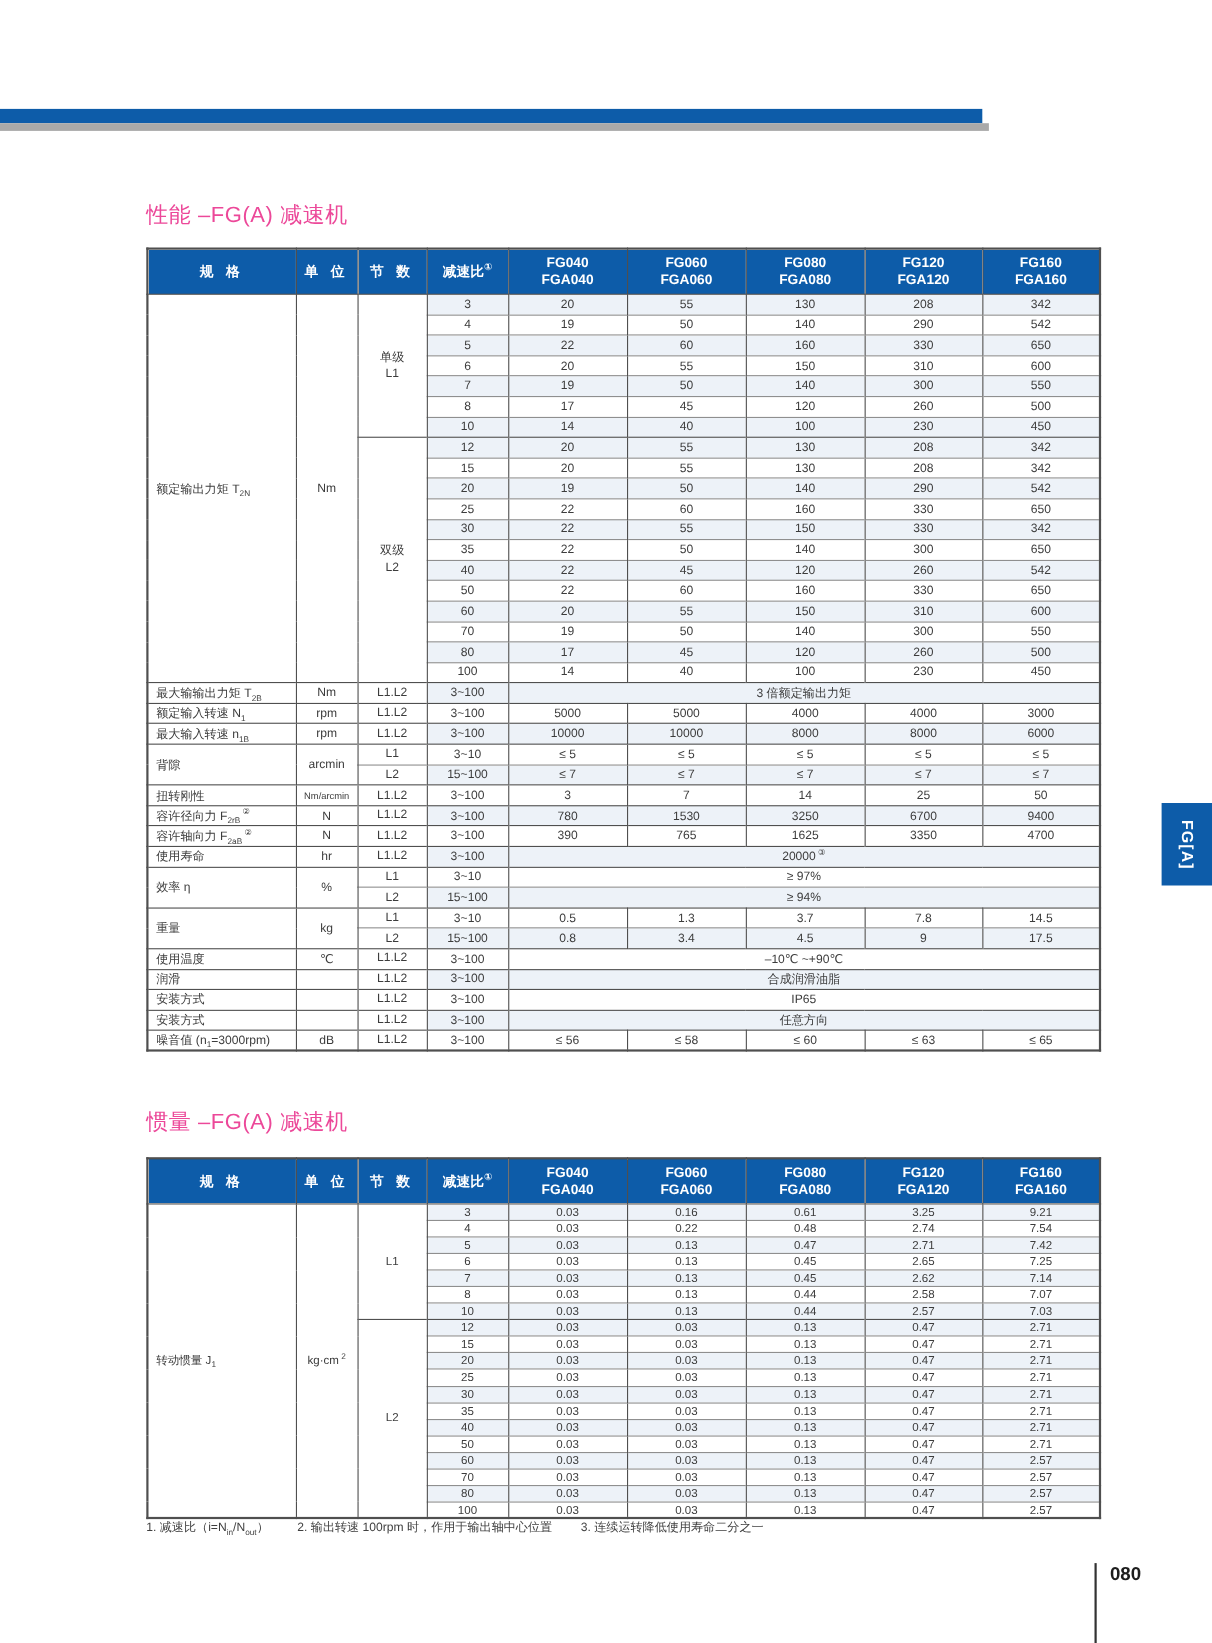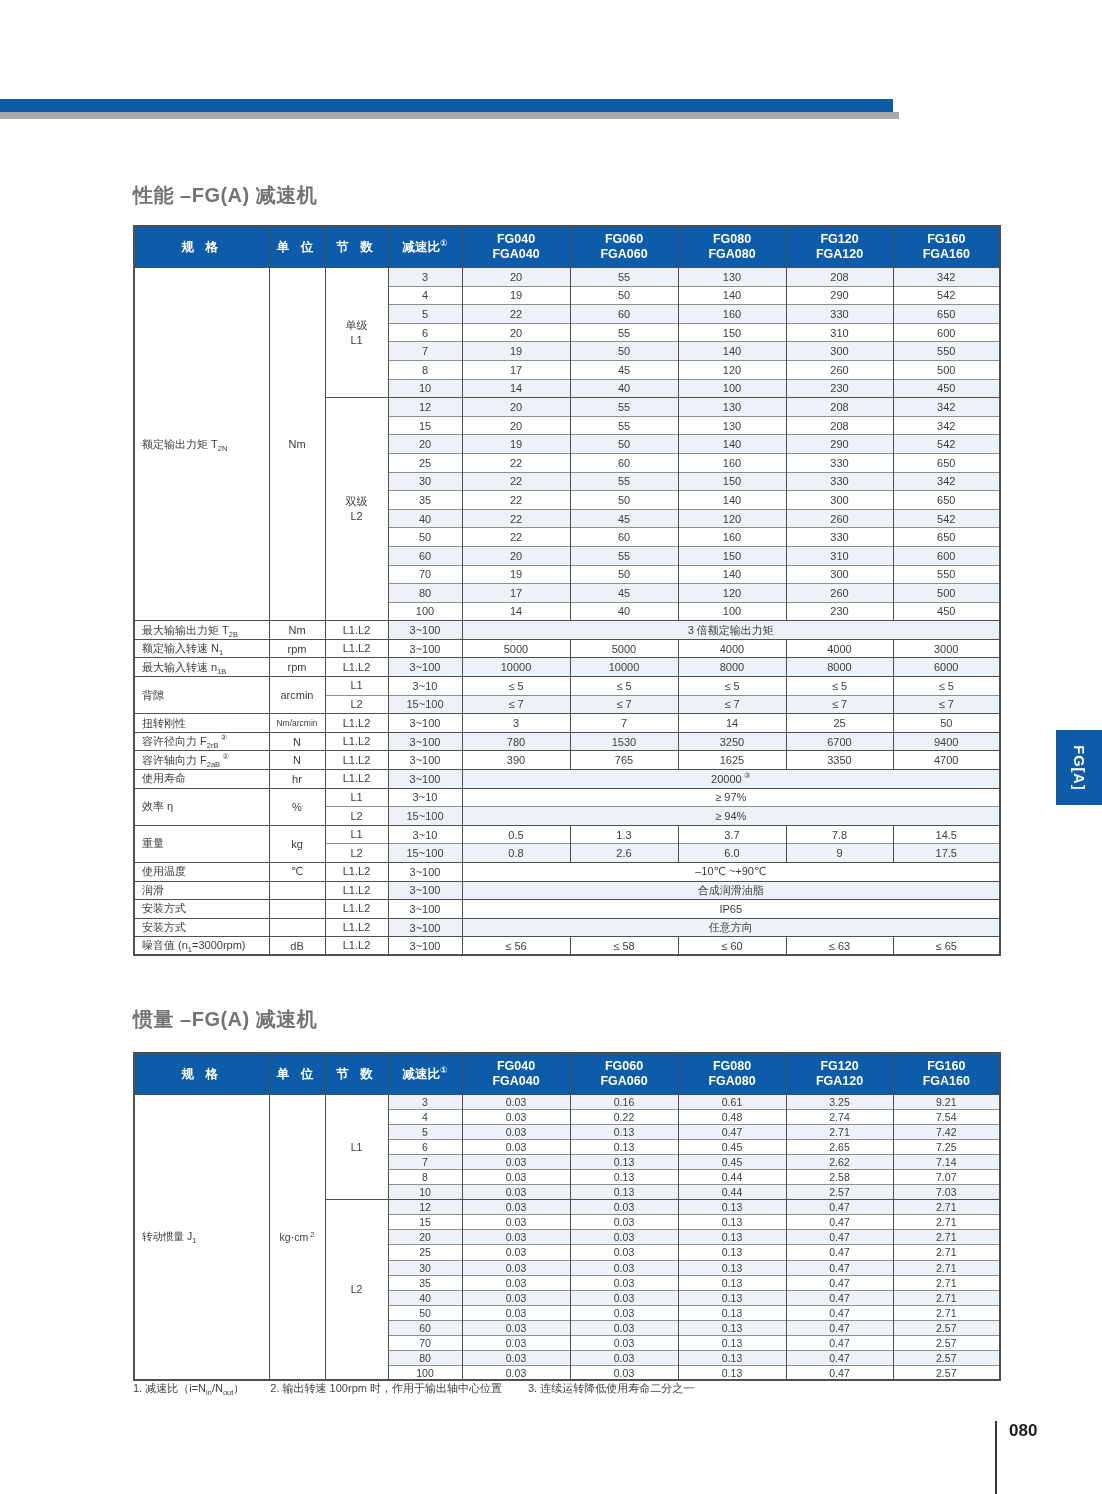--- a/index.html
+++ b/index.html
@@ -12,21 +12,21 @@
     --txt:#3c3c3c;
   }
   html,body{margin:0;padding:0;}
   body{
     width:1102px;height:1494px;position:relative;background:#ffffff;
     font-family:"Liberation Sans","DejaVu Sans",sans-serif;color:#222;
     overflow:hidden;
   }
   .topbar-blue{position:absolute;left:0;top:99px;width:893px;height:13px;background:var(--blue);}
   .topbar-gray{position:absolute;left:0;top:112px;width:899px;height:7px;background:var(--bargray);}
-  .sec-title{position:absolute;left:133px;font-size:20px;font-weight:bold;color:#737373;letter-spacing:0.5px;}
+  .sec-title{position:absolute;left:133px;font-size:20px;font-weight:normal;color:#ec4899;letter-spacing:0.5px;}
   #title1{top:182px;}
   #title2{top:1006px;}
   table.tbl{border-collapse:collapse;table-layout:fixed;position:absolute;left:133px;width:866px;border:2px solid var(--dark);}
   #t1{top:225px;}
   #t2{top:1052px;}
   .tbl th,.tbl td{padding:0;margin:0;text-align:center;vertical-align:middle;overflow:hidden;border-left:1px solid var(--dark);border-right:1px solid var(--dark);}
   .tbl thead th{
     background:var(--blue);color:#ffffff;font-weight:bold;font-size:12.5px;line-height:15px;
     border-left:1px solid #5f92c7;border-bottom:1px solid var(--dark);height:40px;
   }
@@ -378,22 +378,22 @@
         <td class="rc">0.5</td>
         <td class="rc">1.3</td>
         <td class="rc">3.7</td>
         <td class="rc">7.8</td>
         <td class="rc">14.5</td>
       </tr>
       <tr class="rl">
         <td class="stW">L2</td>
         <td class="rc">15~100</td>
         <td class="rc">0.8</td>
-        <td class="rc">2.6</td>
-        <td class="rc">6.0</td>
+        <td class="rc">3.4</td>
+        <td class="rc">4.5</td>
         <td class="rc">9</td>
         <td class="rc">17.5</td>
       </tr>
       <tr class="g">
         <td class="lab" rowspan="1">使用温度</td>
         <td class="unitW" rowspan="1">℃</td>
         <td class="stW">L1.L2</td>
         <td class="rc">3~100</td>
         <td class="rc" colspan="5">–10℃ ~+90℃</td>
       </tr>

